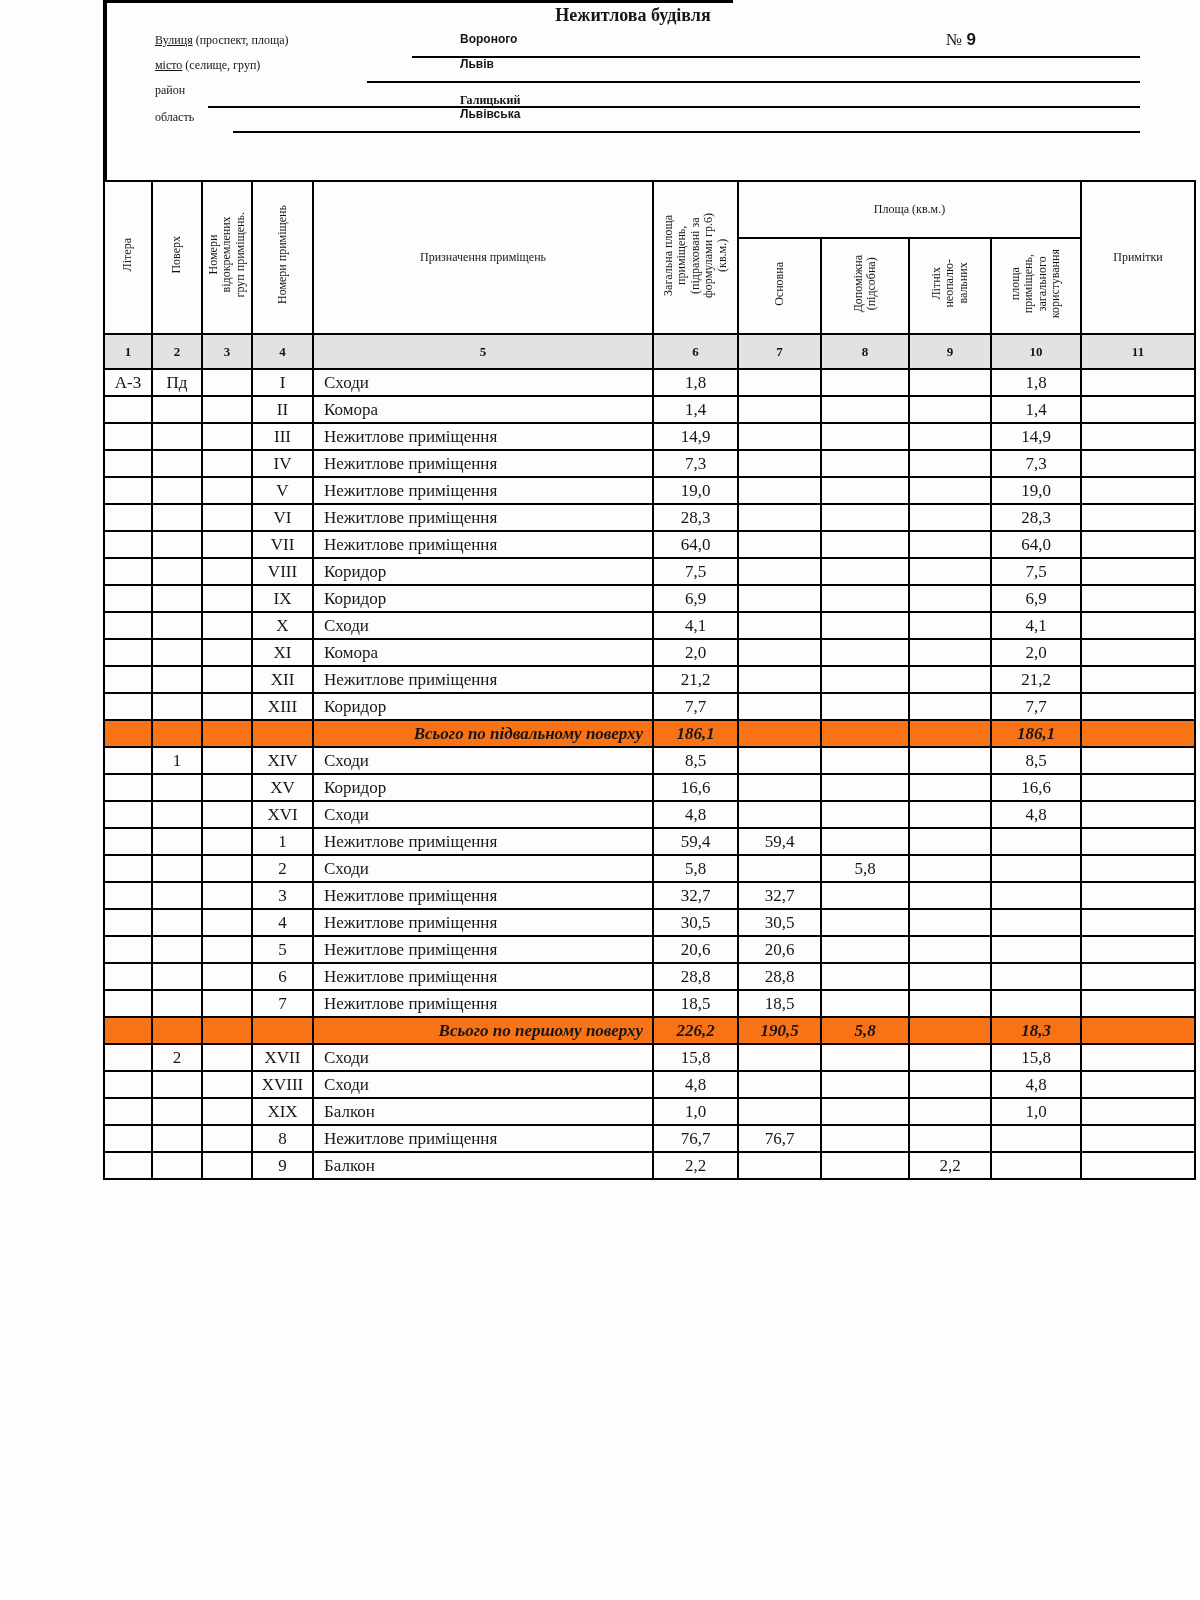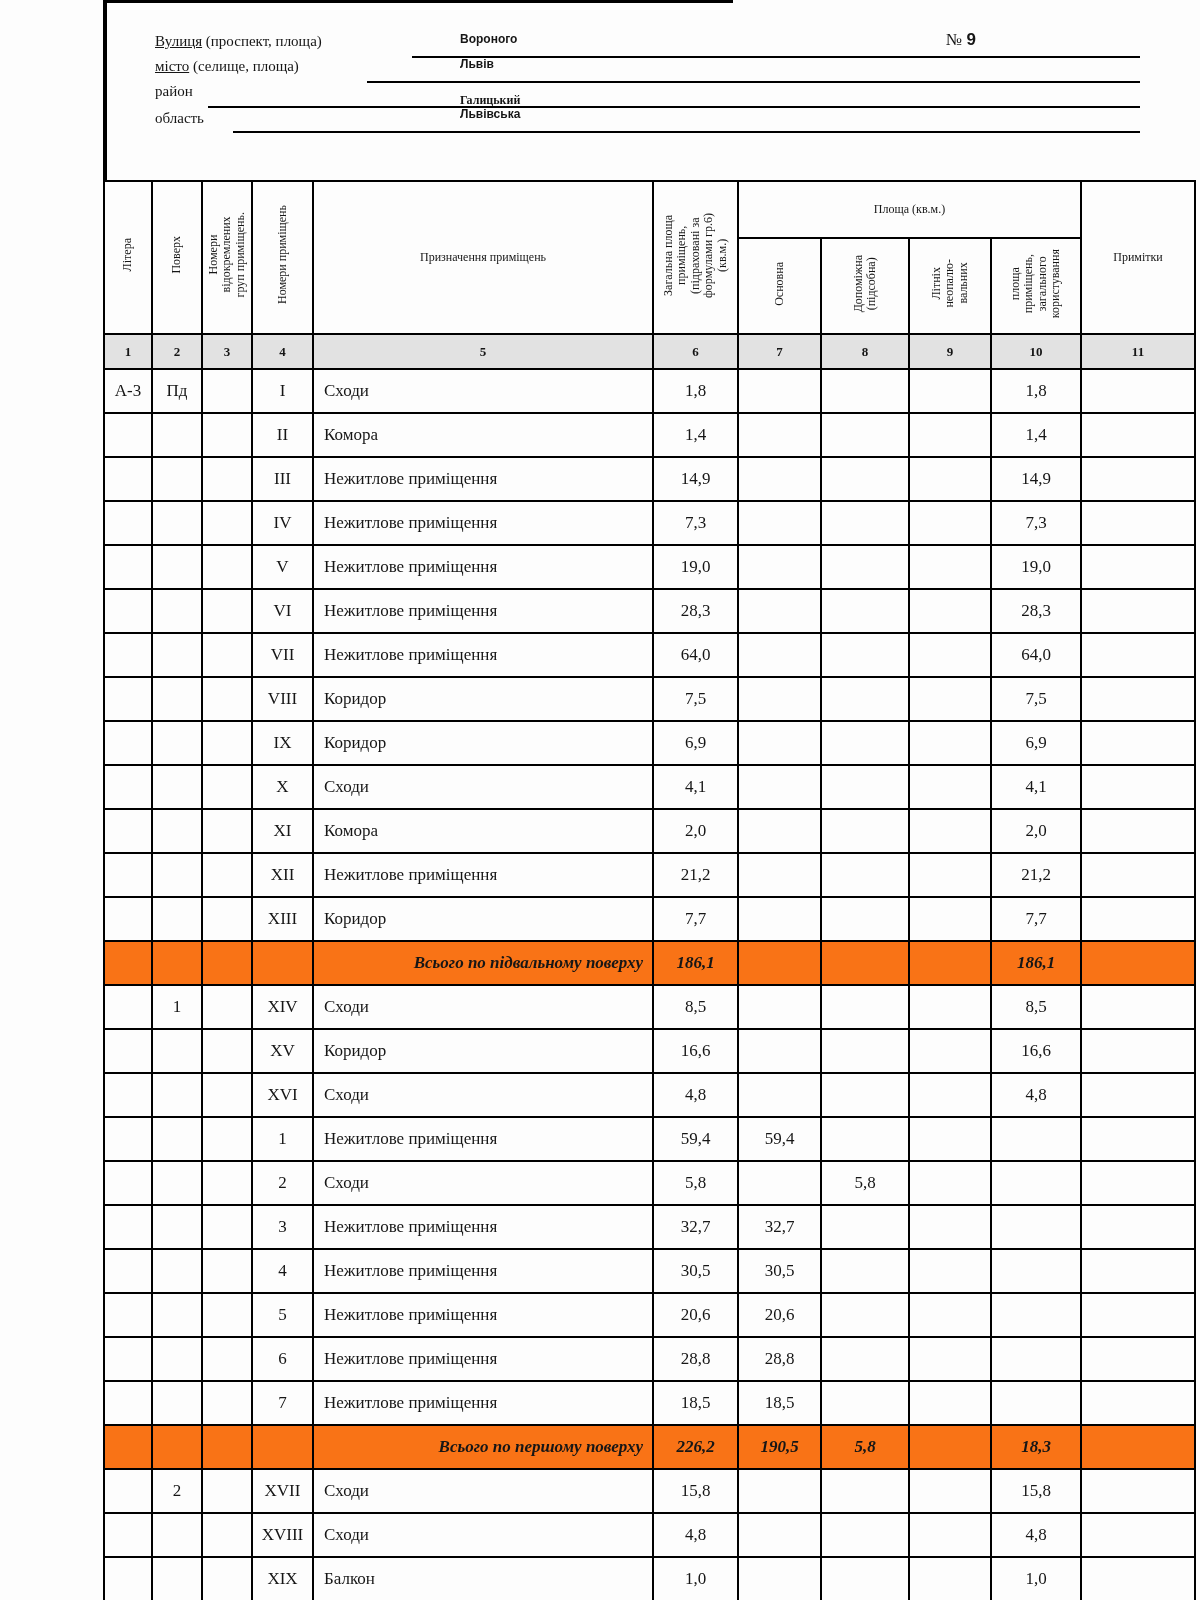--- a/index.html
+++ b/index.html
@@ -15,21 +15,21 @@
   
   .top-rule { position:absolute; left:106px; top:0; width:627px; height:3px; background:#000; }
   .left-rule { position:absolute; left:103px; top:0; width:4px; height:182px; background:#000; }
 
   .doc-title {
     position:absolute; left:106px; top:5px; width:1054px;
     text-align:center; font-weight:bold; font-size:18px;
   }
 
   
-  .form-label { position:absolute; font-size:15px; white-space:nowrap; }
+  .form-label { position:absolute; font-size:12px; white-space:nowrap; }
   .form-label .u { text-decoration:underline; }
   .form-value { position:absolute; font-family:"Liberation Sans", sans-serif; font-weight:bold; font-size:12px; white-space:nowrap; }
   .form-line { position:absolute; height:0; border-top:2px solid #000; }
   .bld-num { position:absolute; font-size:17px; white-space:nowrap; }
   .bld-num .num-val { font-family:"Liberation Sans", sans-serif; font-weight:bold; }
 
   
   table.premises {
     position:absolute; left:103px; top:180px;
     border-collapse:collapse; table-layout:fixed;
@@ -50,41 +50,42 @@
   .hz { font-size:12px; }
   .vt {
     display:inline-block;
     writing-mode:vertical-rl;
     transform:rotate(180deg);
     white-space:pre-line;
     font-size:12px;
     line-height:1.12;
     text-align:center;
   }
-  tbody tr { height:44px; }
+  tbody tr { height:27px; }
   tbody td { text-align:center; }
   tbody td.col-c5 { text-align:left; padding-left:10px; }
   tr.row-total td { background:#f97316; font-weight:bold; font-style:italic; }
   tr.row-total td.col-c5 { text-align:right; padding-right:9px; }
 </style>
 </head>
 <body>
 
 <div class="page">
 
   <div class="top-rule"></div>
   <div class="left-rule"></div>
 
+  <div class="doc-title">Нежитлова будівля</div>
 
   <div class="form-label" style="left:155px; top:33px;"><span class="u">Вулиця</span><span> (проспект, площа)</span></div>
   <div class="form-value" style="left:460px; top:32px;">Вороного</div>
   <div class="bld-num" style="left:946px; top:30px;"><span>№</span>&nbsp;<span class="num-val">9</span></div>
   <div class="form-line" style="left:412px; top:56px; width:728px;"></div>
 
-  <div class="form-label" style="left:155px; top:58px;"><span class="u">місто</span><span> (селище, площа)</span></div>
+  <div class="form-label" style="left:155px; top:58px;"><span class="u">місто</span><span> (селище, груп)</span></div>
   <div class="form-value" style="left:460px; top:57px;">Львів</div>
   <div class="form-line" style="left:367px; top:81px; width:773px;"></div>
 
   <div class="form-label" style="left:155px; top:83px;">район</div>
   <div class="form-value" style="left:460px; top:93px;font-family:Liberation Serif, serif;">Галицький</div>
   <div class="form-line" style="left:208px; top:106px; width:932px;"></div>
 
   <div class="form-label" style="left:155px; top:110px;text-align:right;">область</div>
   <div class="form-value" style="left:460px; top:107px;">Львівська</div>
   <div class="form-line" style="left:233px; top:131px; width:907px;"></div>

